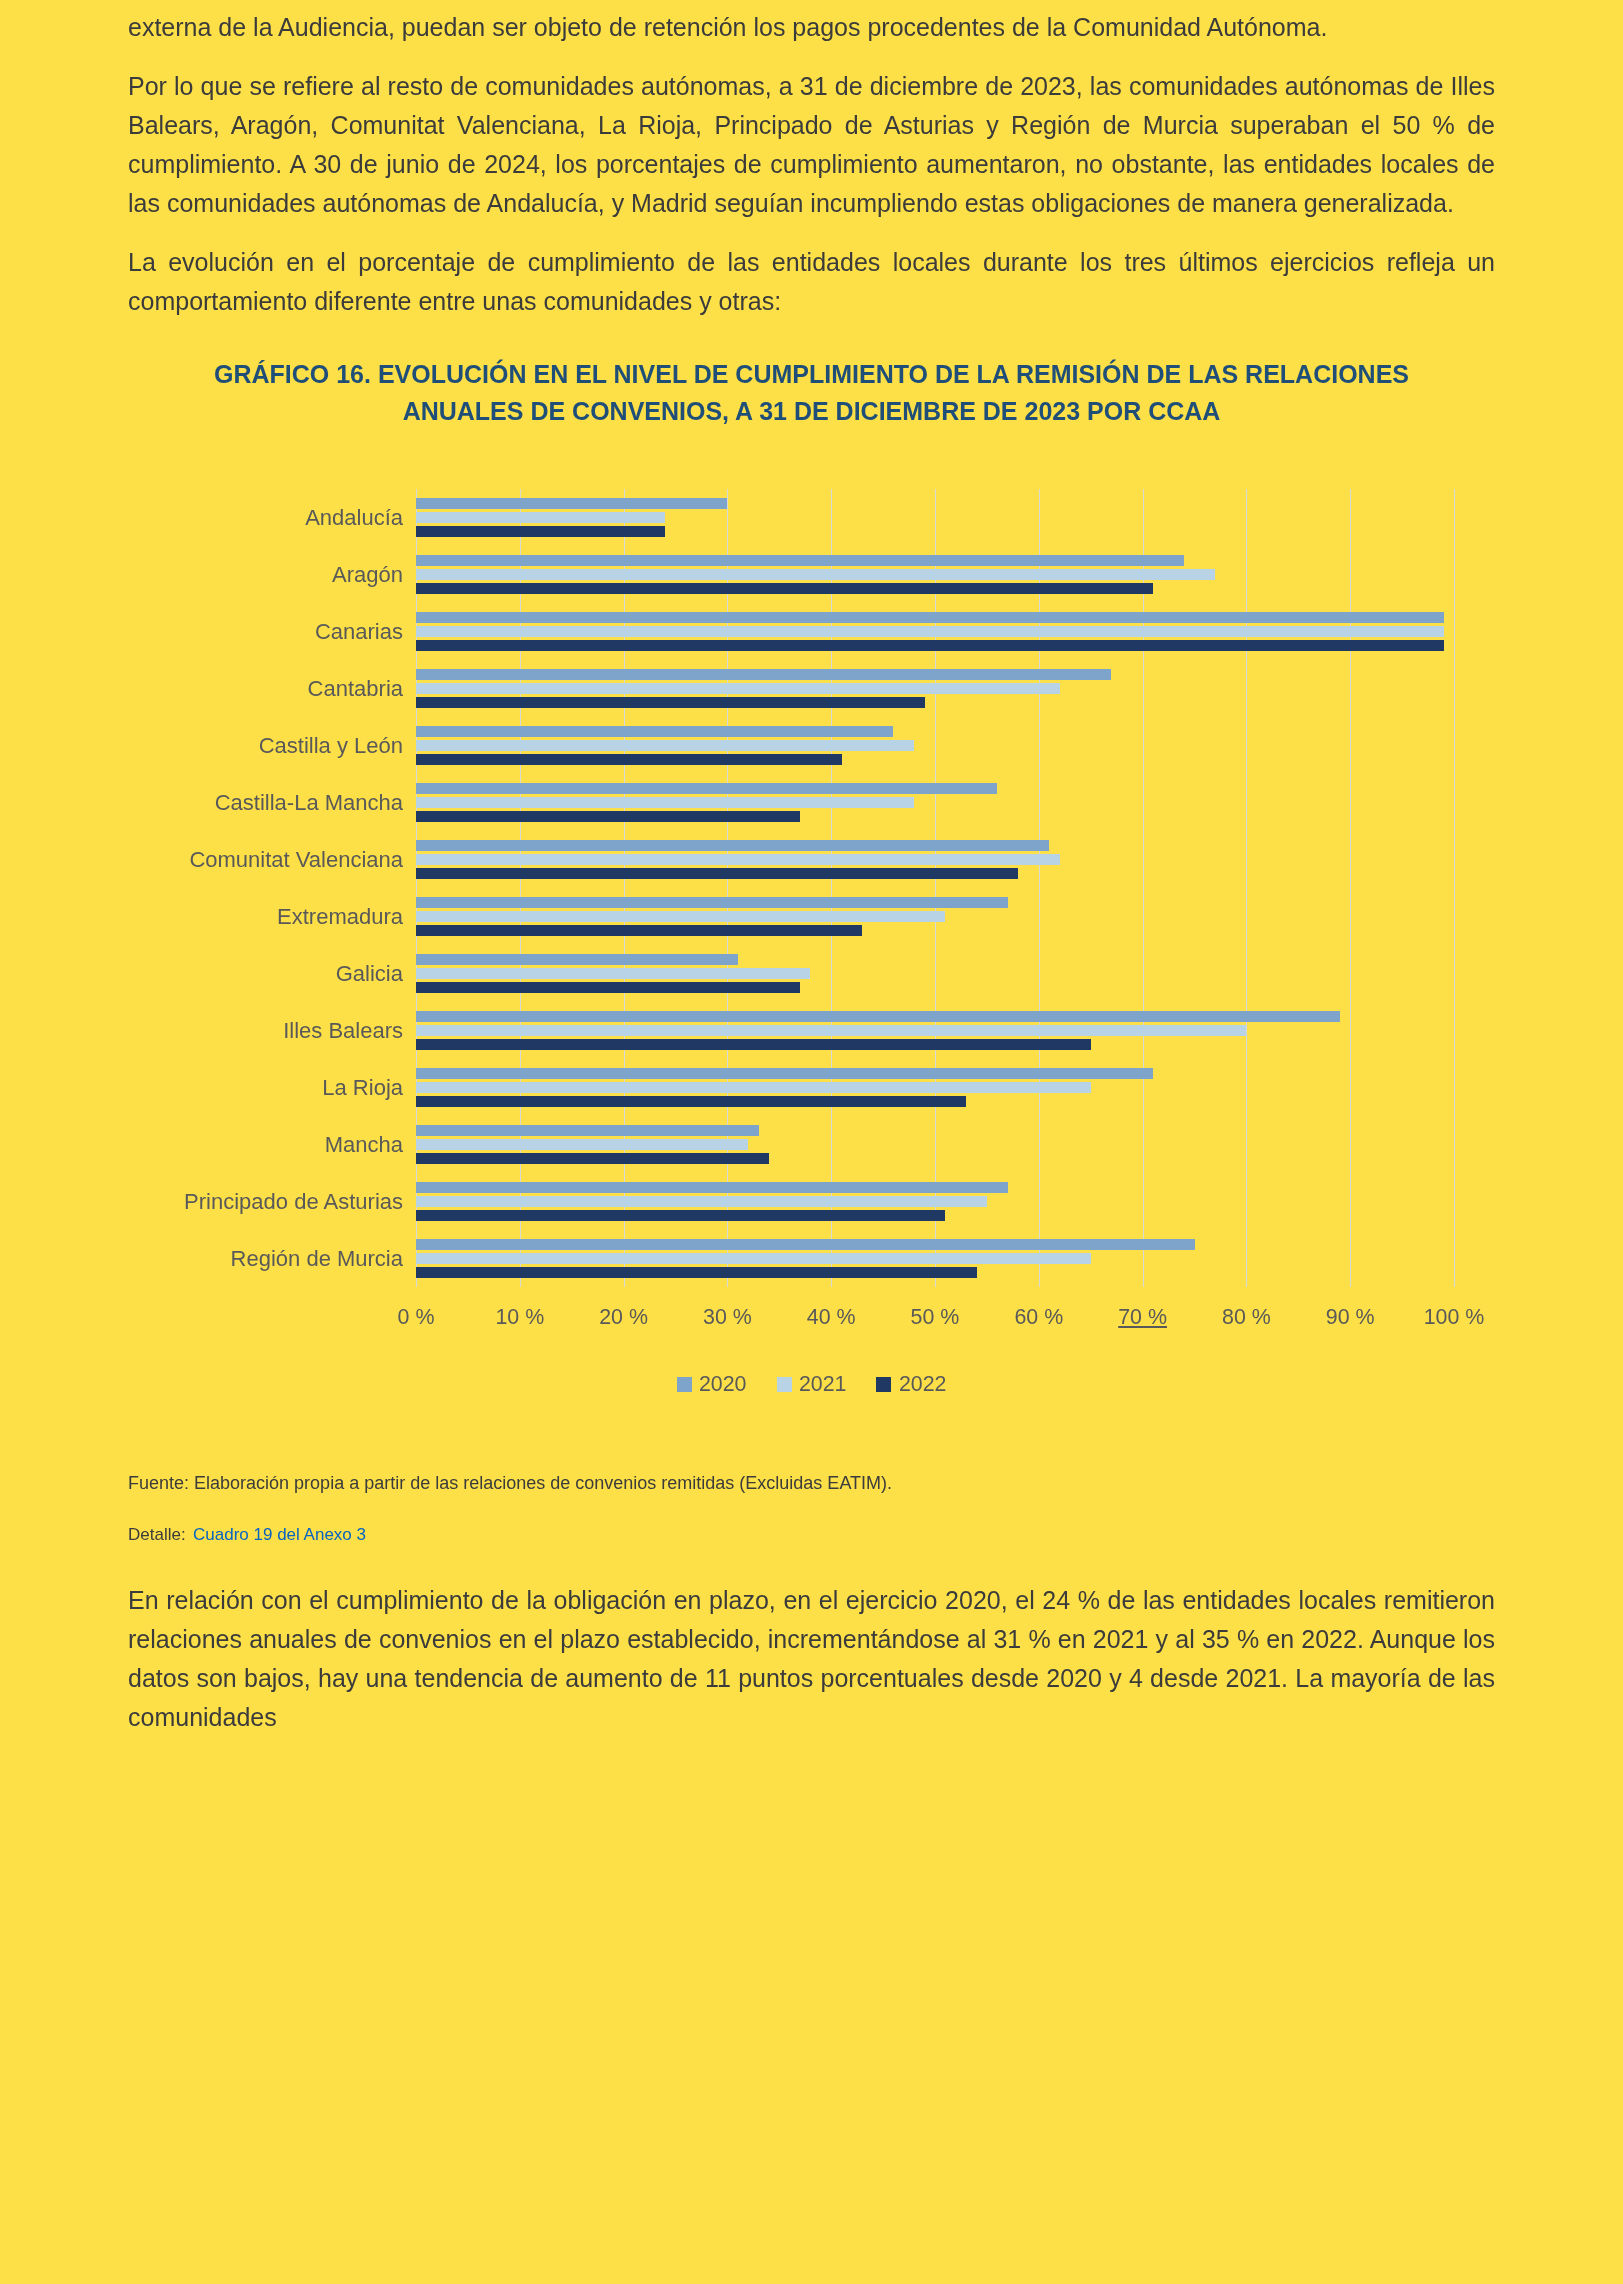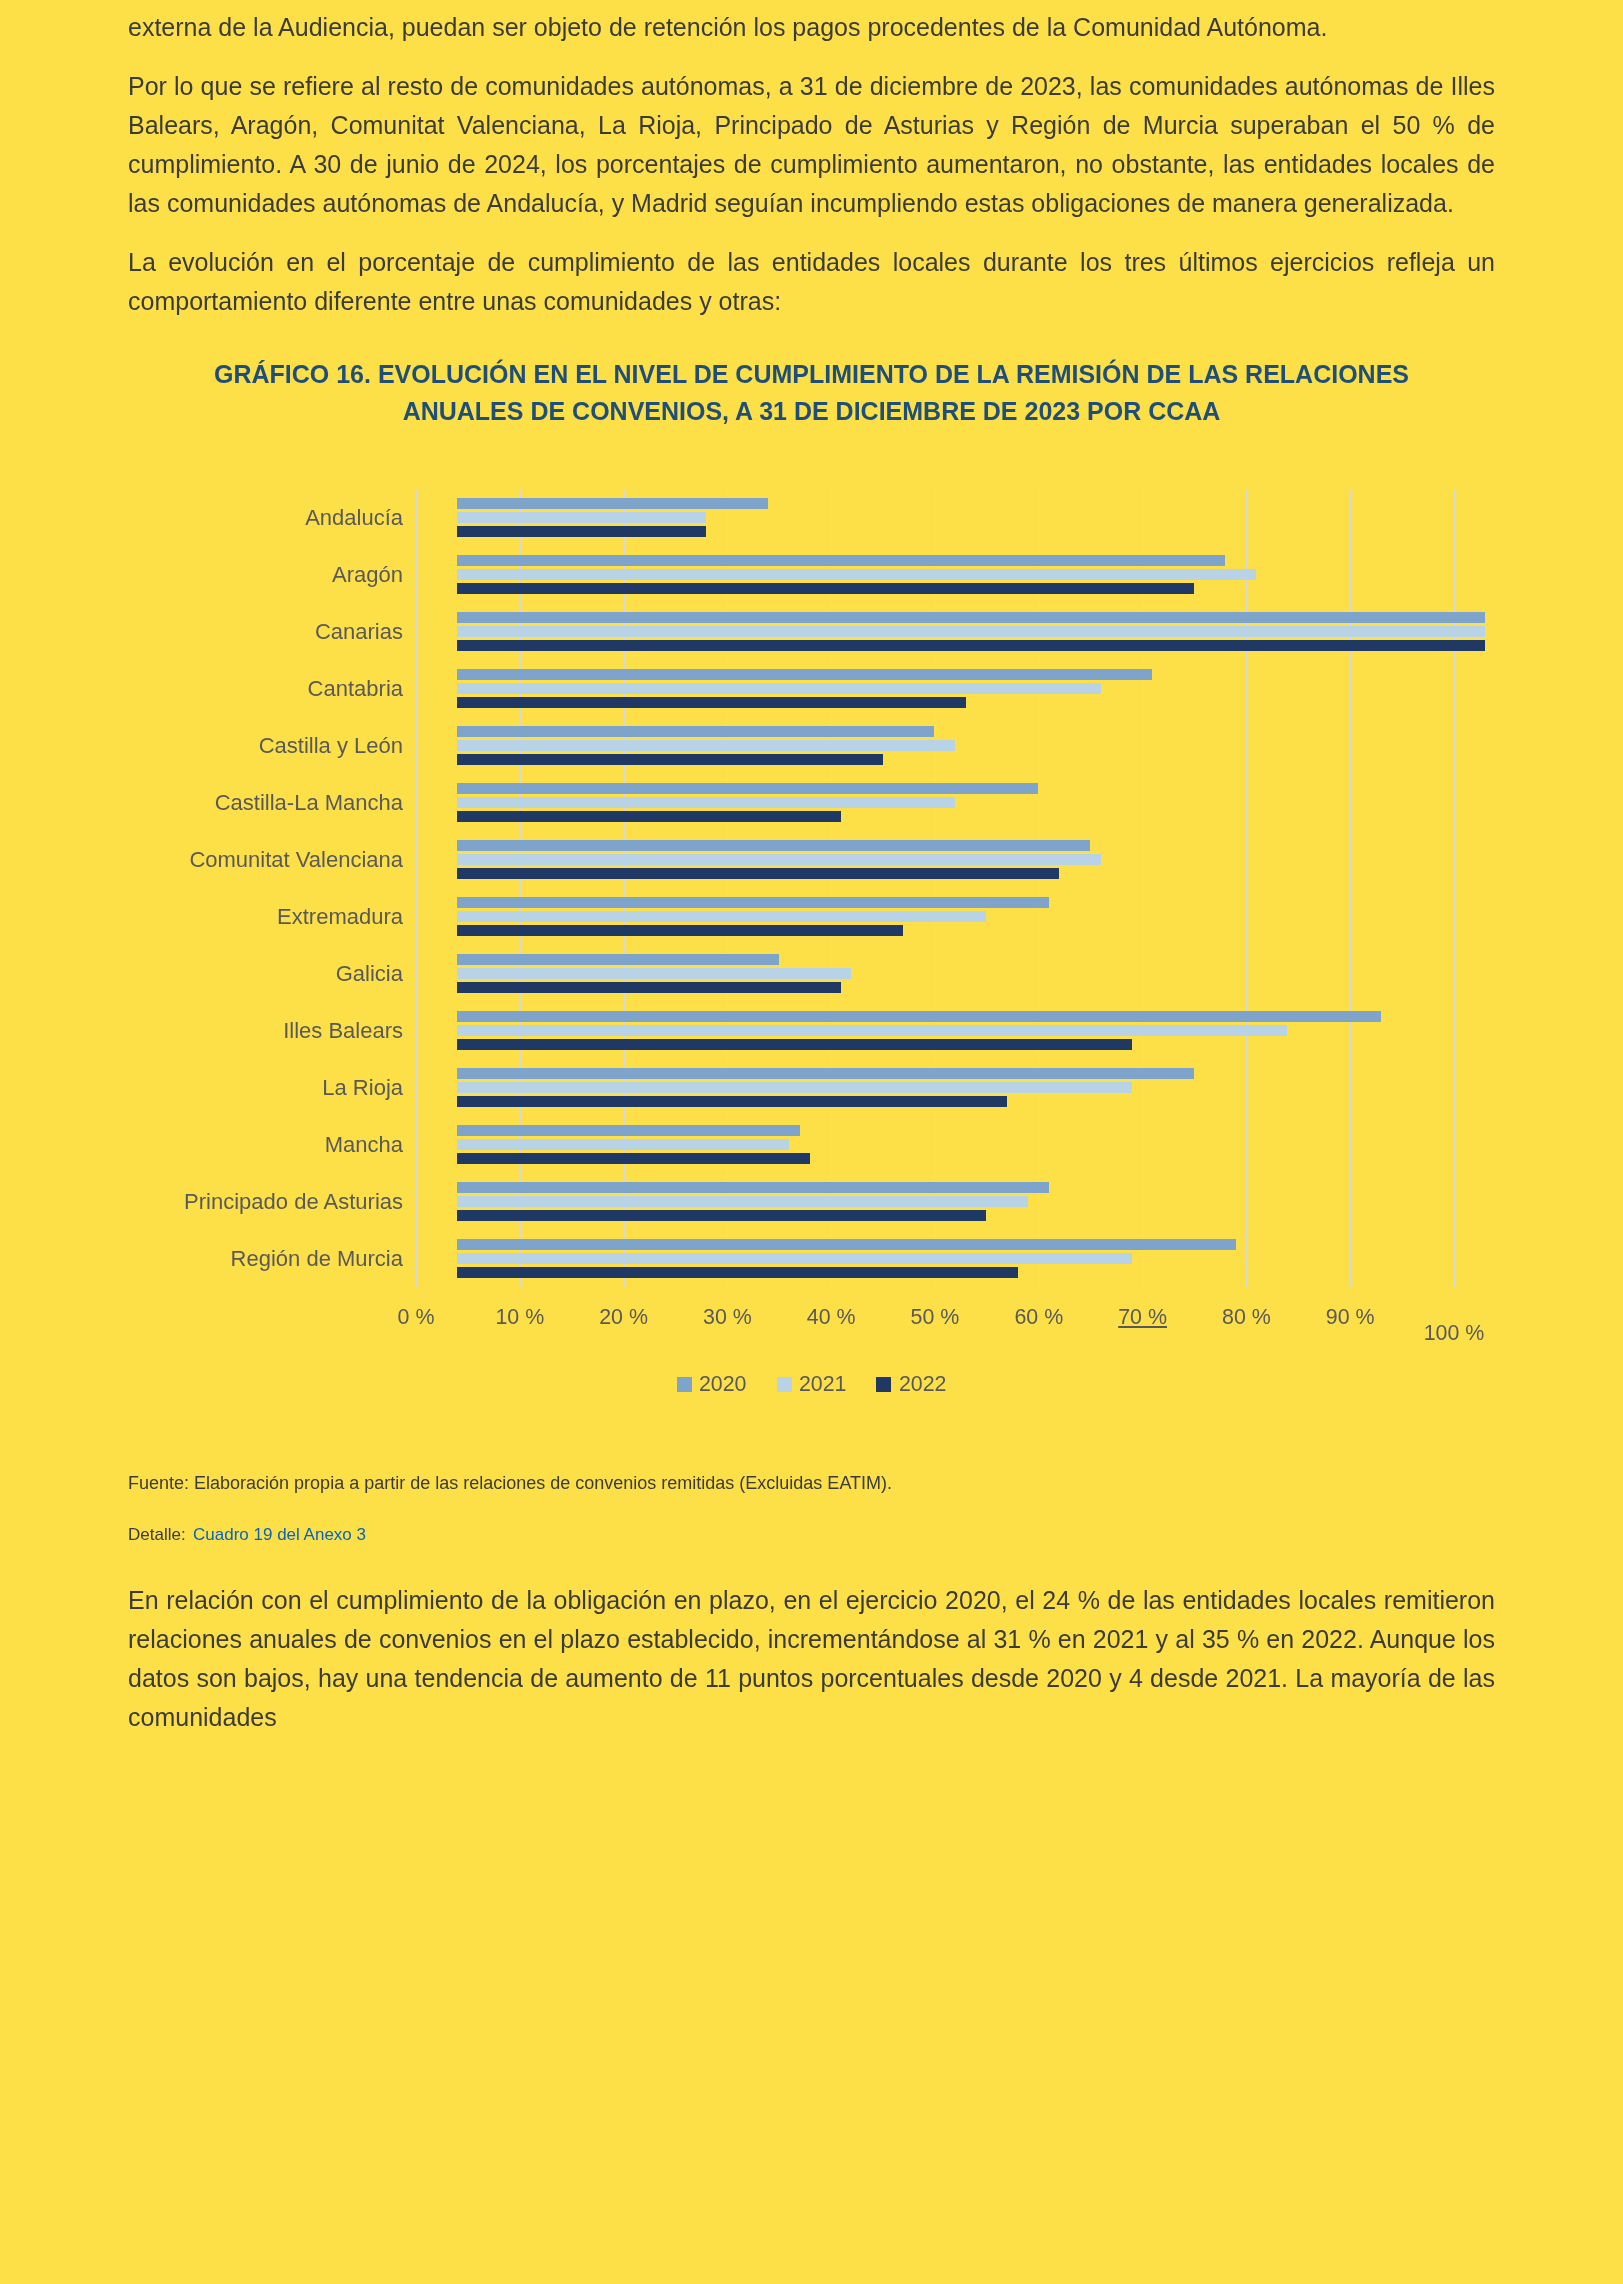--- a/index.html
+++ b/index.html
@@ -44,21 +44,20 @@
     top: 0;
     bottom: 0;
     width: 0.8px;
     background: #d9d9d9;
   }
   .chart-rows { position: relative; z-index: 1; }
   .chart-row {
     display: flex;
     align-items: center;
     height: 57px;
-    justify-content: space-between;
   }
   .cat-label {
     width: 288px;
     padding-right: 13px;
     text-align: right;
     font-size: 22px;
     color: #595959;
     flex: none;
   }
   .bar-group {
@@ -260,21 +259,21 @@
         <div class="x-tick" style="left: 0%;">0 %</div>
         <div class="x-tick" style="left: 10%;">10 %</div>
         <div class="x-tick" style="left: 20%;">20 %</div>
         <div class="x-tick" style="left: 30%;">30 %</div>
         <div class="x-tick" style="left: 40%;">40 %</div>
         <div class="x-tick" style="left: 50%;">50 %</div>
         <div class="x-tick" style="left: 60%;">60 %</div>
         <div class="x-tick" style="left: 70%; text-decoration: underline;">70 %</div>
         <div class="x-tick" style="left: 80%;">80 %</div>
         <div class="x-tick" style="left: 90%;">90 %</div>
-        <div class="x-tick" style="left: 100%; margin-top: 16px;">100 %</div>
+        <div class="x-tick" style="left: 100%;">100 %</div>
       </div>
     <div class="legend" id="legend">
         <div class="legend-item">
           <span class="legend-swatch" style="background: rgb(126, 164, 203);"></span>
           <span class="legend-label">2020</span>
         </div>
         <div class="legend-item">
           <span class="legend-swatch" style="background: rgb(184, 211, 230);"></span>
           <span class="legend-label">2021</span>
         </div>

